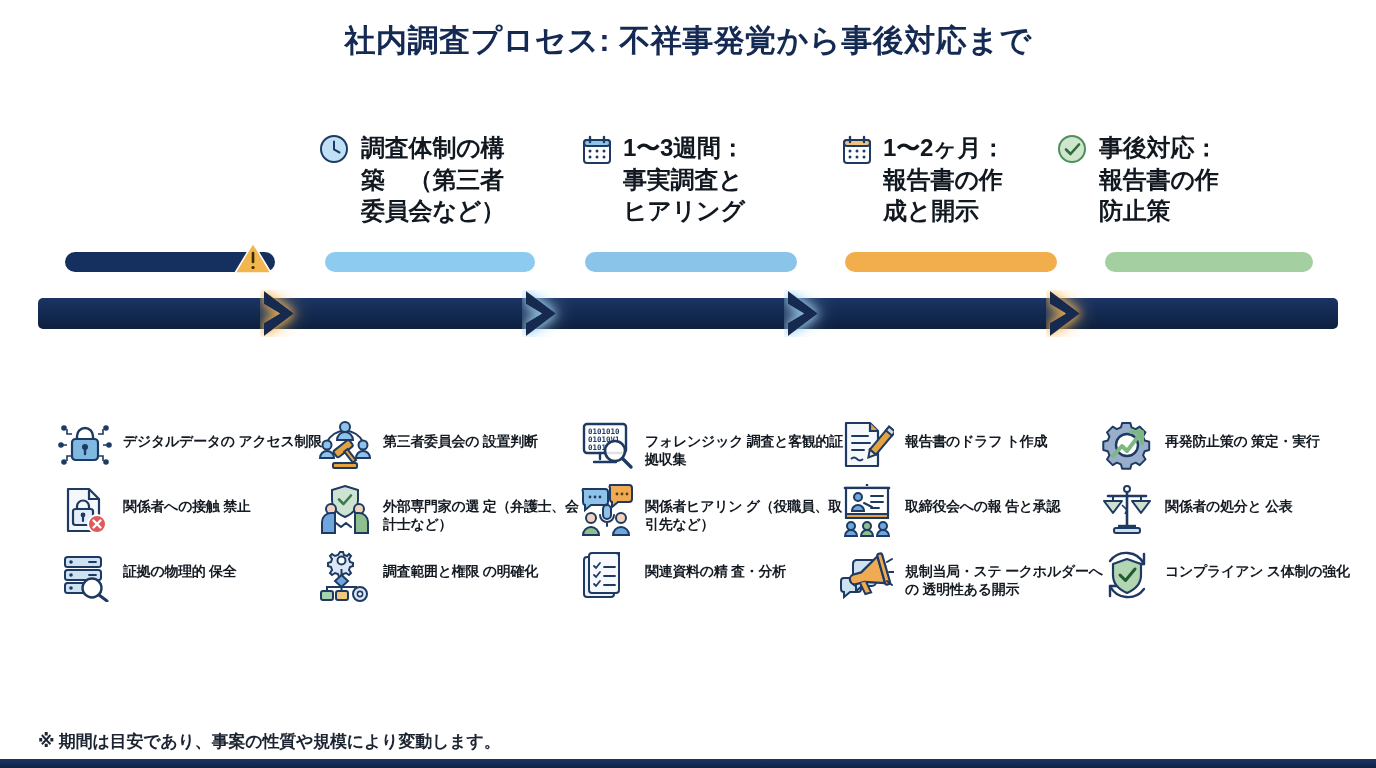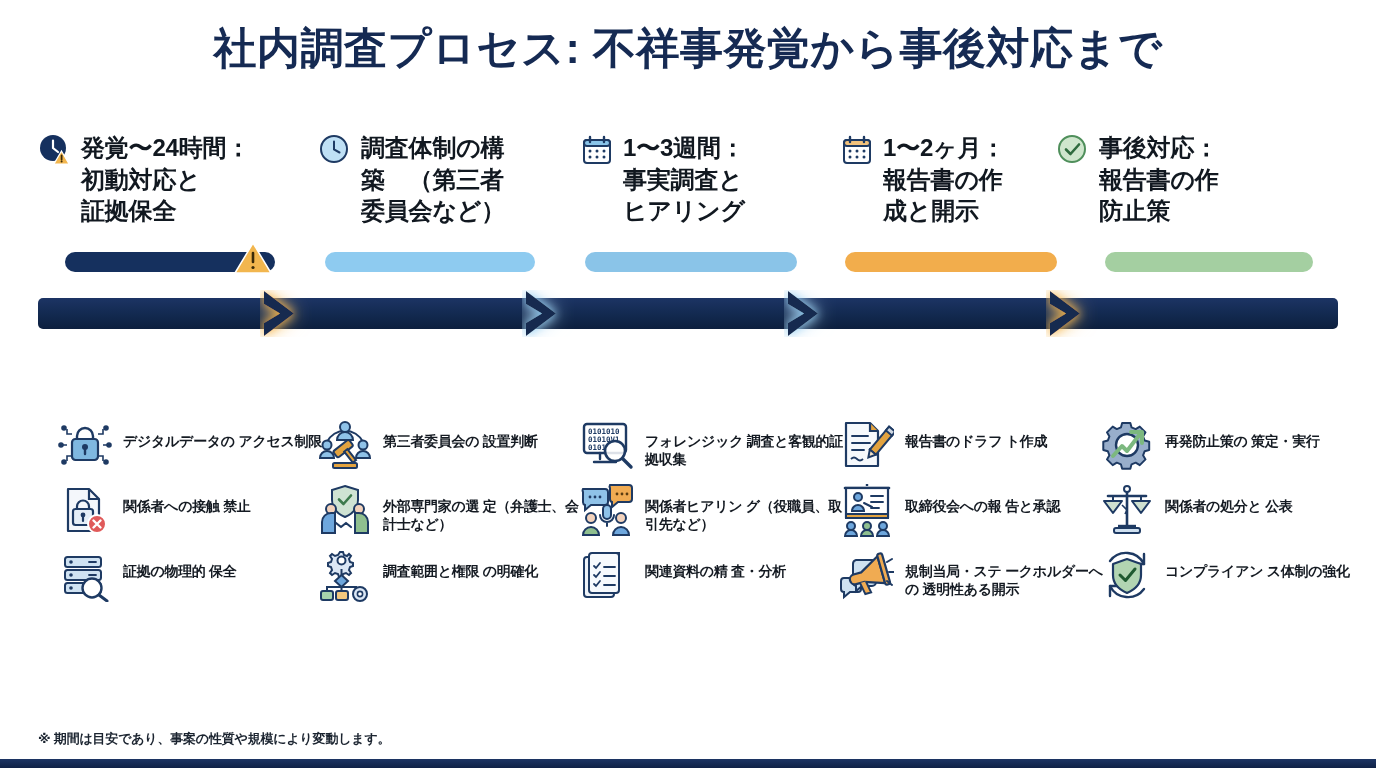--- a/index.html
+++ b/index.html
@@ -8,21 +8,21 @@
     background: #ffffff;
     font-family: "Liberation Sans", "DejaVu Sans", sans-serif;
     overflow: hidden;
   }
   #canvas { position: relative; width: 1376px; height: 768px; background:#fff; }
 
   
   .title {
     position: absolute; left: 0; top: 20px; width: 1376px;
     text-align: center;
-    font-size: 43px; font-weight: 700; letter-spacing: .5px;
+    font-size: 31px; font-weight: 700; letter-spacing: .5px;
     color: #152a53;
     white-space: nowrap;
   }
 
   
   .phase {
     position: absolute; top: 132px; width: 270px;
   }
   .phase-head { display: flex; align-items: flex-start; gap: 9px; }
   .phase-icon { flex: 0 0 auto; width: 34px; height: 34px; position: relative; top: 1px; }
@@ -57,49 +57,34 @@
   .item-text {
     font-size: 14px; font-weight: 700; line-height: 1.3;
     color: #141a22; letter-spacing: -0.3px;
     padding-top: 2px;
     margin-top: 12px;
   }
 
   
   .footnote {
     position: absolute; left: 38px; top: 730px;
-    font-size: 13px; font-weight: 700; color: #1b2430; letter-spacing: -0.2px;
+    font-size: 17px; font-weight: 700; color: #1b2430; letter-spacing: -0.2px;
   }
   .bottom-rule {
     position: absolute; left: 0; top: 759px; width: 1376px; height: 9px;
     background: linear-gradient(180deg,#1d3564 0%, #0f2246 100%);
   }
 </style>
 </head>
 <body>
 
 <div id="canvas">
 
   <div class="title">社内調査プロセス: 不祥事発覚から事後対応まで</div>
 
-  <div class="phase" style="left:38px;">
-    <div class="phase-head">
-      <span class="phase-icon">
-        <svg viewBox="0 0 34 34" width="34" height="34">
-          <circle cx="15" cy="15" r="13" fill="#15305e"></circle>
-          <path d="M15 7.5 V15 L20 19" stroke="#ffffff" stroke-width="2.2" fill="none" stroke-linecap="round"></path>
-          <path d="M23.5 18 L31 31 H16 Z" fill="#f2b64e" stroke="#ffffff" stroke-width="1.2"></path>
-          <path d="M23.6 22.5 v4" stroke="#3a2a08" stroke-width="1.8" stroke-linecap="round"></path>
-          <circle cx="23.6" cy="28.6" r="1" fill="#3a2a08"></circle>
-        </svg>
-      </span>
-      <span class="phase-title"><span class="lead">発覚〜24時間：</span><span>初動対応と
-証拠保全</span></span>
-    </div>
-  </div>
   <div class="pill" style="left:65px; top:252px; width:210px; background:#15305e;"></div>
   <span class="warn-badge" style="left:233px; top:240px;">
     <svg viewBox="0 0 40 36" width="40" height="36">
       <path d="M20 3 L38 33 H2 Z" fill="#f2b64e" stroke="#ffffff" stroke-width="1.5" stroke-linejoin="round"></path>
       <path d="M20 13 v9" stroke="#3a2a08" stroke-width="2.6" stroke-linecap="round"></path>
       <circle cx="20" cy="27.5" r="1.6" fill="#3a2a08"></circle>
     </svg>
   </span>
 
   <div class="phase" style="left:318px;">

